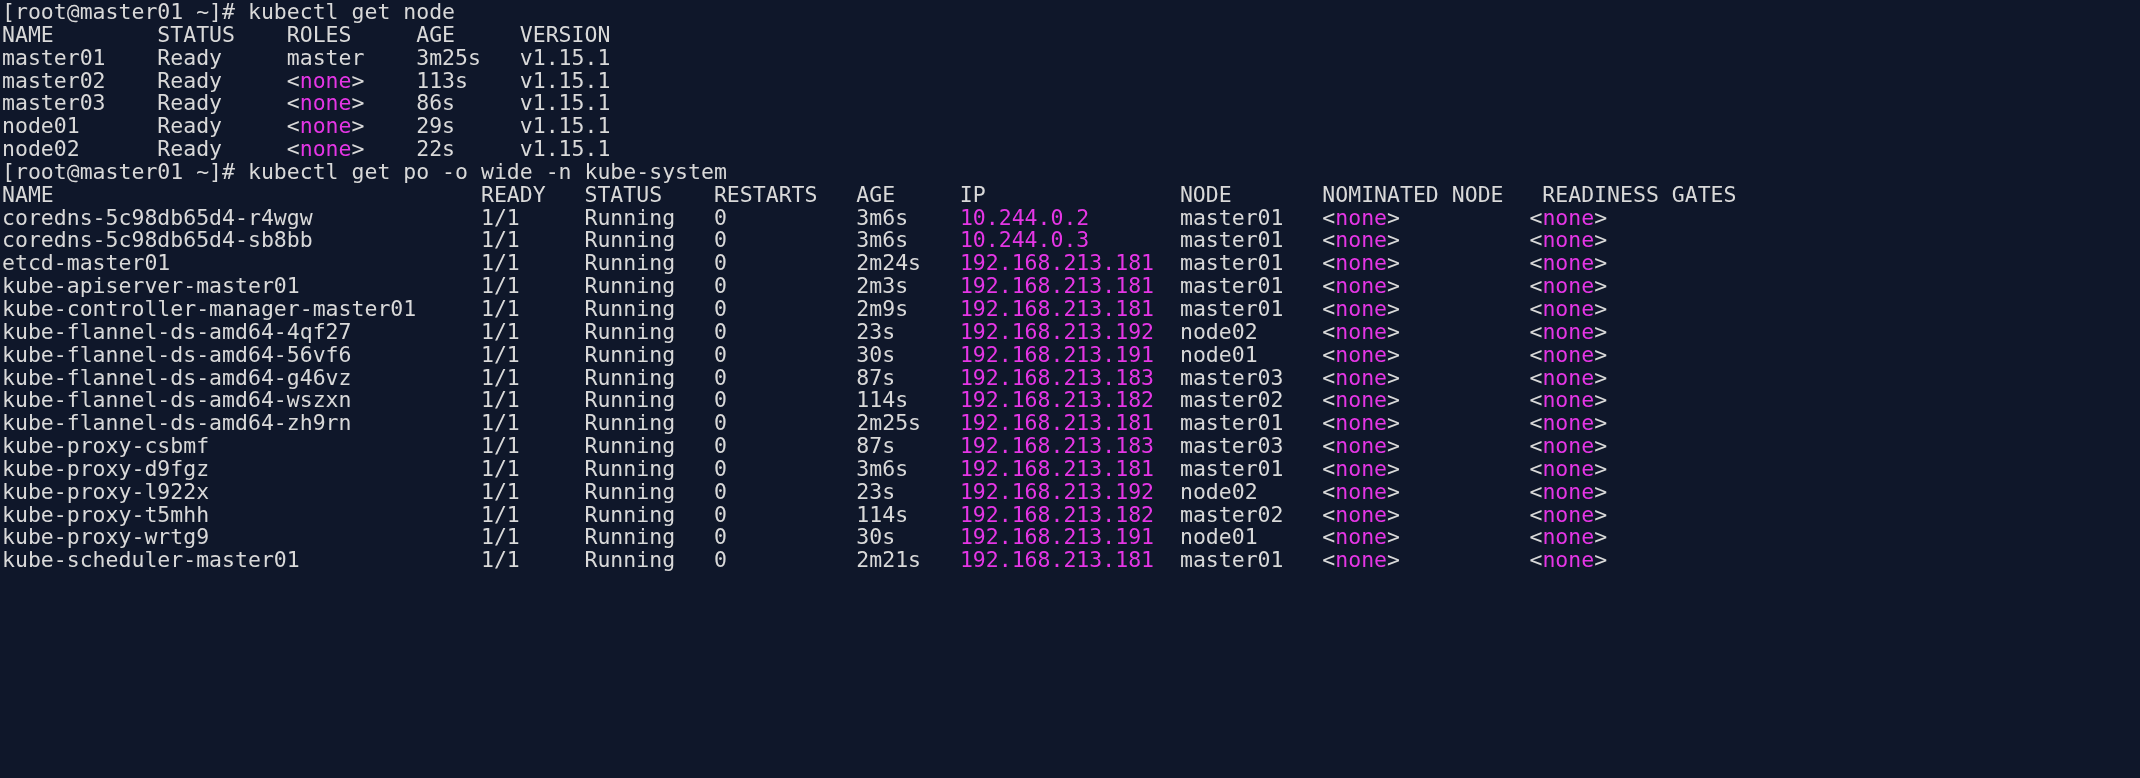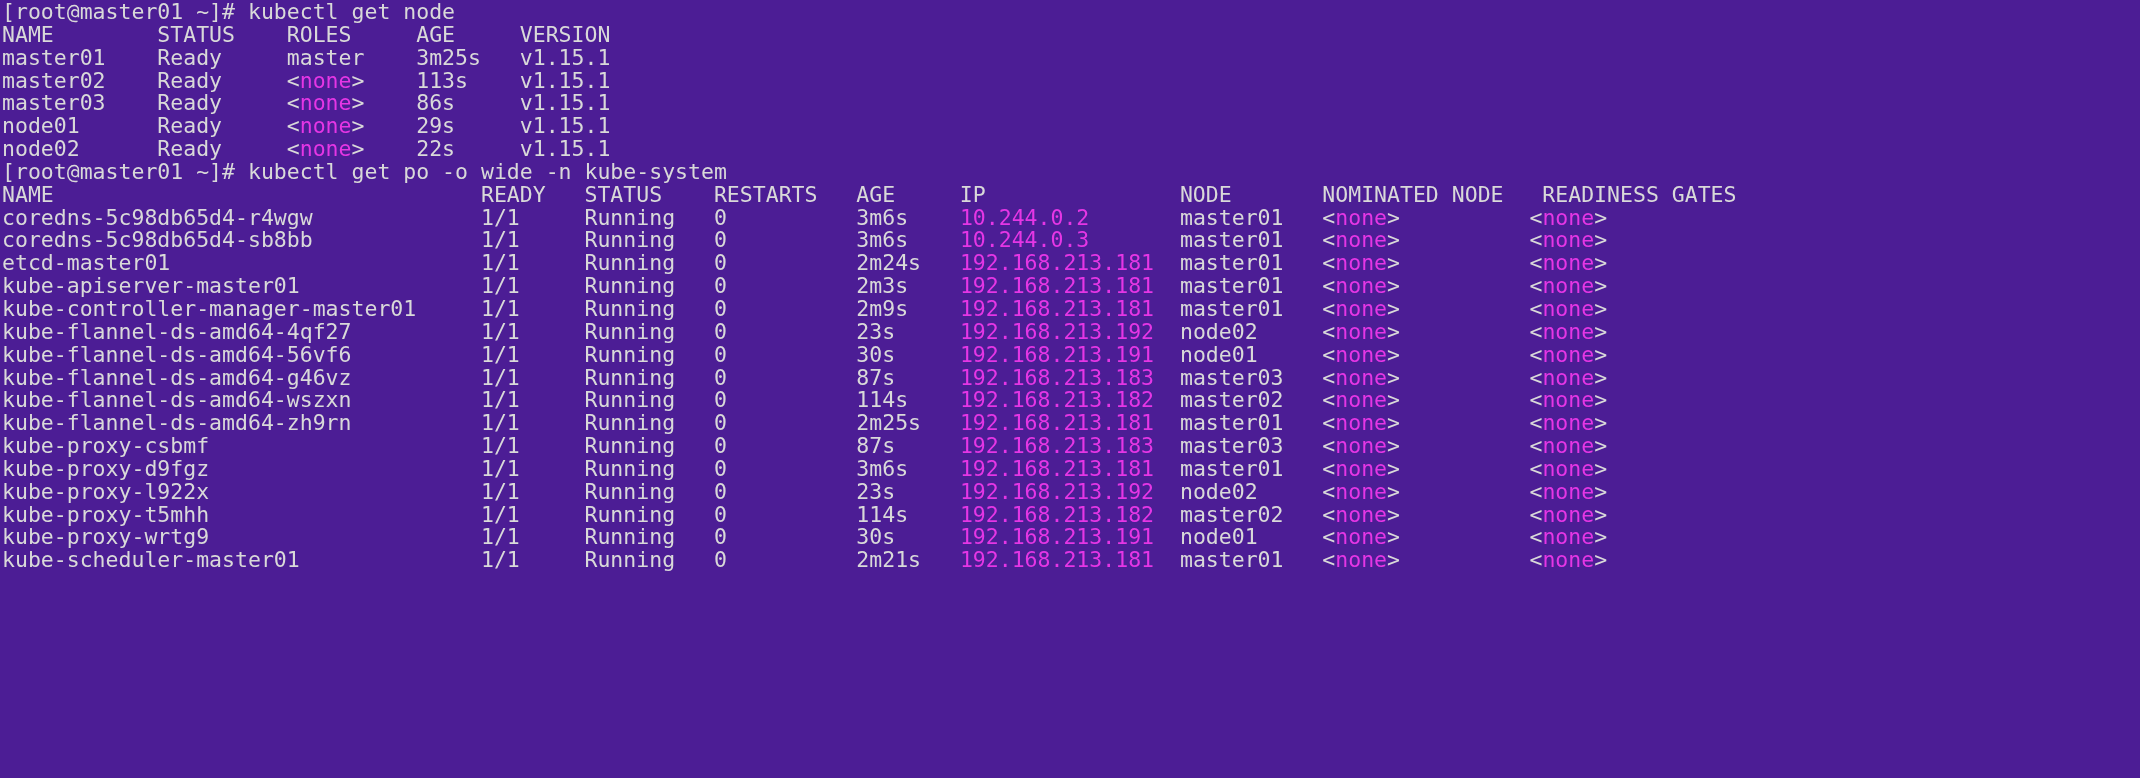--- a/index.html
+++ b/index.html
@@ -9,21 +9,21 @@
   }
   body {
     width: 2140px;
     height: 778px;
     overflow: hidden;
     font-family: "DejaVu Sans Mono", "Liberation Mono", monospace;
   }
   #terminal {
     width: 2140px;
     height: 778px;
-    background: #4c1d95;
+    background: #0f172a;
     color: #d8d8d8;
     font-family: "DejaVu Sans Mono", "Liberation Mono", monospace;
     font-size: 21.5px;
     line-height: 22.85px;
     letter-spacing: 0px;
     white-space: pre;
     padding: 1px 0 0 2px;
     box-sizing: border-box;
     overflow: hidden;
   }

